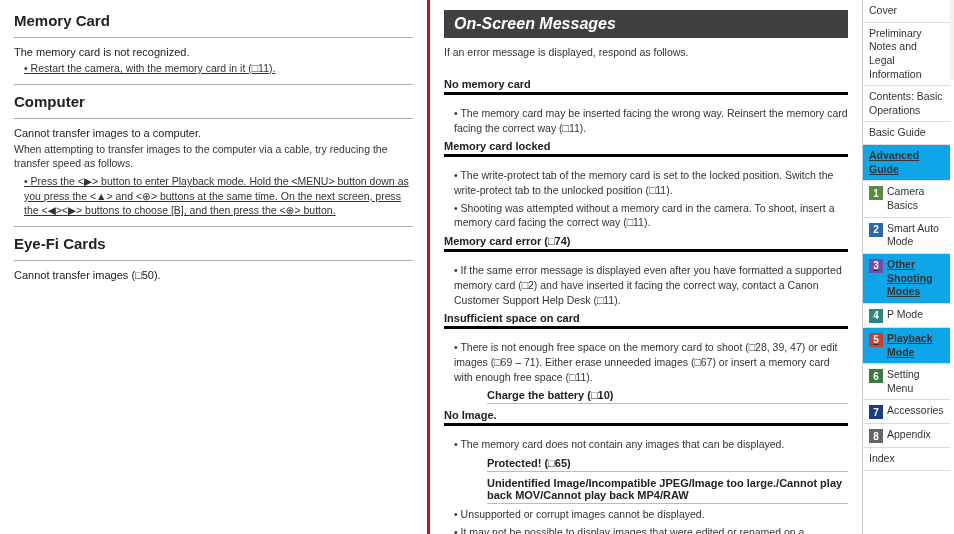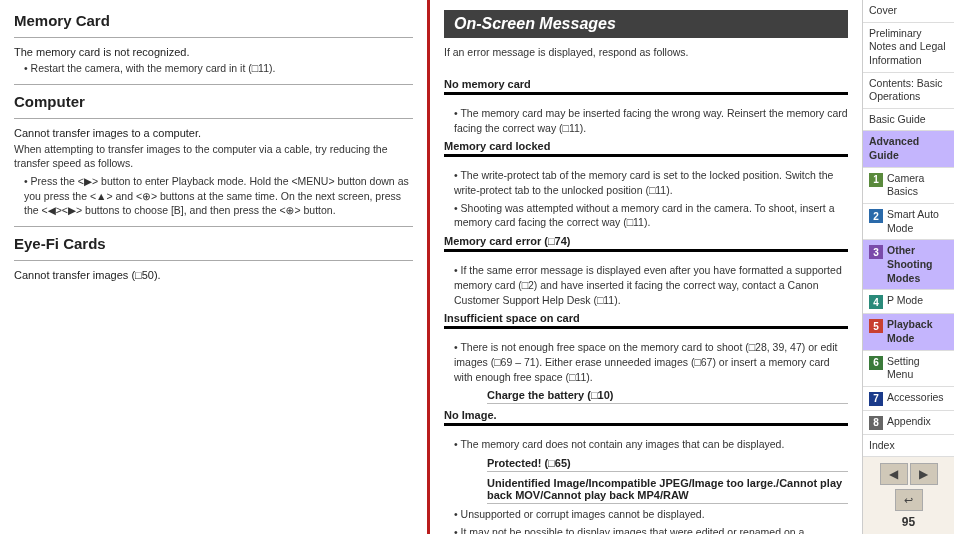--- a/index.html
+++ b/index.html
@@ -41,20 +41,21 @@
       margin-bottom: 3px;
       line-height: 1.4;
     }
 
     .bullet {
       font-size: 10.5px;
       color: #333;
       padding-left: 10px;
       margin-bottom: 3px;
       line-height: 1.4;
+      text-decoration: underline;
     }
 
     .bullet::before {
       content: "• ";
     }
 
     .section-divider {
       border-top: 1px solid #aaa;
       margin: 8px 0;
     }
@@ -112,42 +113,42 @@
       padding-bottom: 2px;
       margin-bottom: 3px;
       margin-top: 5px;
       margin-left: 43px;
     }
 
     
     .right-sidebar {
       width: 92px;
       display: flex;
-      flex-direction: column;
       border-left: 1px solid #ccc;
     }
 
     .sidebar-nav {
       flex: 1;
       display: flex;
       flex-direction: column;
       font-size: 10.5px;
     }
 
     .nav-item {
       padding: 4px 6px;
       border-bottom: 1px solid #ddd;
       color: #333;
       cursor: pointer;
       line-height: 1.3;
     }
 
     .nav-item.active {
-      background: #c4b5fd;
-      font-weight: bold;
+      background: #0ea5e9;
+      font-weight: bold;
+      text-decoration: underline;
     }
 
     .nav-item.chapter {
       display: flex;
       align-items: flex-start;
       gap: 4px;
     }
 
     .nav-num {
       background: #c87830;

